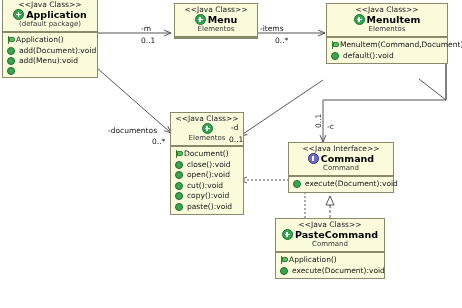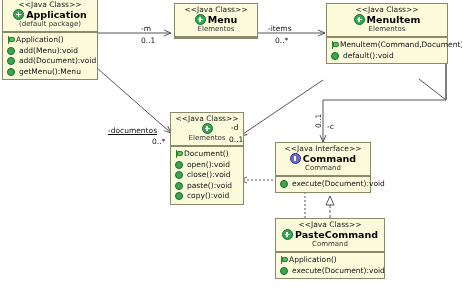--- a/index.html
+++ b/index.html
@@ -161,29 +161,28 @@
       </div>
       <div class="pkg">(default package)</div>
     </div>
     <div class="uml-body">
       <div class="member">
         <span class="ico ico-ctor"></span>
         <span>Application()</span>
       </div>
       <div class="member">
         <span class="ico ico-method"></span>
+        <span>add(Document):void</span>
+      </div>
+      <div class="member">
+        <span class="ico ico-method"></span>
         <span>add(Menu):void</span>
       </div>
       <div class="member">
         <span class="ico ico-method"></span>
-        <span>add(Document):void</span>
-      </div>
-      <div class="member">
-        <span class="ico ico-method"></span>
-        <span>getMenu():Menu</span>
       </div>
     </div>
   </div>
 
   <div class="uml-class" id="cls-menu" style="left:174px;top:3px;width:84px;">
     <div class="uml-header">
       <div class="stereotype">&lt;&lt;Java Class&gt;&gt;</div>
       <div class="cls-name-row">
         <span class="ico ico-class"></span>
         <span class="cls-name">Menu</span>
@@ -221,38 +220,42 @@
       </div>
       <div class="pkg">Elementos</div>
     </div>
     <div class="uml-body">
       <div class="member">
         <span class="ico ico-ctor"></span>
         <span>Document()</span>
       </div>
       <div class="member">
         <span class="ico ico-method"></span>
+        <span>close():void</span>
+      </div>
+      <div class="member">
+        <span class="ico ico-method"></span>
         <span>open():void</span>
       </div>
       <div class="member">
         <span class="ico ico-method"></span>
-        <span>close():void</span>
+        <span>cut():void</span>
+      </div>
+      <div class="member">
+        <span class="ico ico-method"></span>
+        <span>copy():void</span>
       </div>
       <div class="member">
         <span class="ico ico-method"></span>
         <span>paste():void</span>
       </div>
-      <div class="member">
-        <span class="ico ico-method"></span>
-        <span>copy():void</span>
-      </div>
-    </div>
-  </div>
-
-  <div class="uml-class" id="cls-command" style="left:275px;top:142px;width:96px;">
+    </div>
+  </div>
+
+  <div class="uml-class" id="cls-command" style="left:288px;top:142px;width:106px;">
     <div class="uml-header">
       <div class="stereotype">&lt;&lt;Java Interface&gt;&gt;</div>
       <div class="cls-name-row">
         <span class="ico ico-iface"></span>
         <span class="cls-name">Command</span>
       </div>
       <div class="pkg">Command</div>
     </div>
     <div class="uml-body">
       <div class="member">
@@ -279,24 +282,24 @@
       <div class="member">
         <span class="ico ico-method"></span>
         <span>execute(Document):void</span>
       </div>
     </div>
   </div>
 
   <div class="edge-label" style="left:141px;top:24px;">-m</div>
   <div class="edge-label" style="left:141px;top:36px;">0..1</div>
 
-  <div class="edge-label" style="left:268px;top:24px;">-items</div>
+  <div class="edge-label" style="left:260px;top:24px;">-items</div>
   <div class="edge-label" style="left:275px;top:36px;">0..*</div>
 
-  <div class="edge-label" style="left:108px;top:126px;text-decoration:underline;">-documentos</div>
+  <div class="edge-label" style="left:108px;top:126px;">-documentos</div>
   <div class="edge-label" style="left:152px;top:137px;">0..*</div>
 
   <div class="edge-label" style="left:231px;top:123px;">-d</div>
   <div class="edge-label" style="left:229px;top:135px;">0..1</div>
 
   <div class="edge-label rot" style="left:314px;top:128px;">0..1</div>
   <div class="edge-label" style="left:327px;top:122px;">-c</div>
 
 </div>
 

